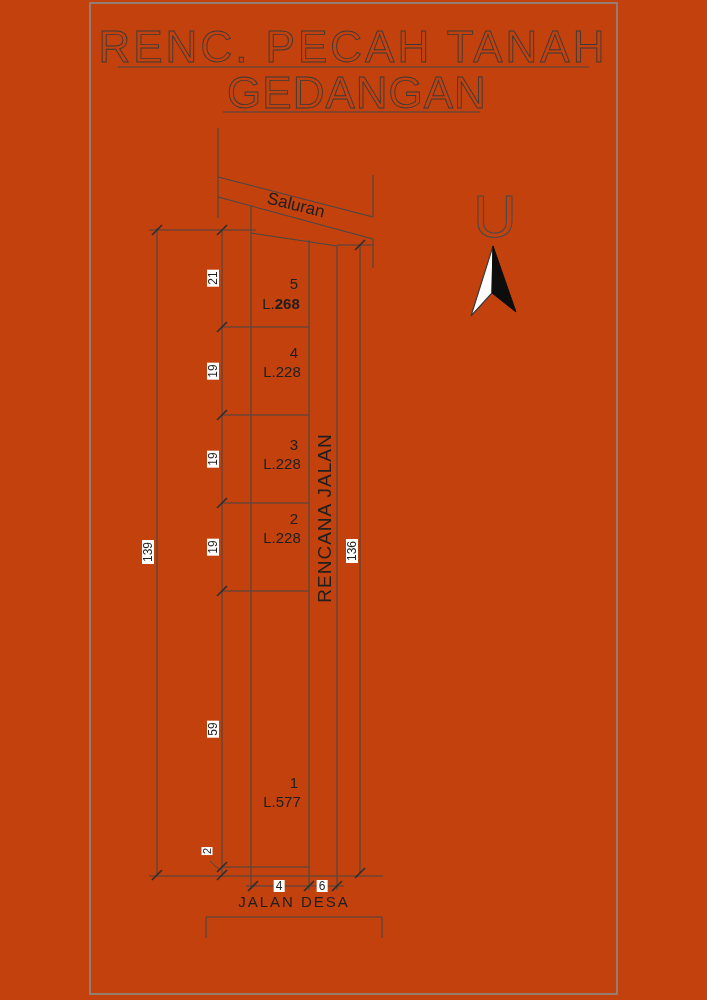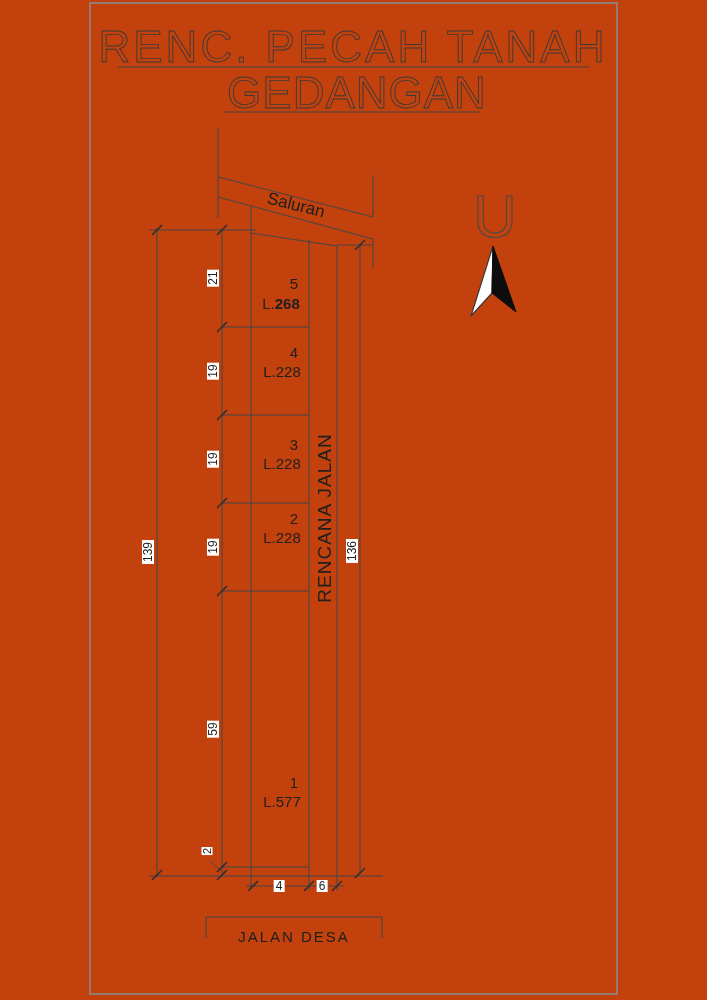--- a/index.html
+++ b/index.html
@@ -120,15 +120,15 @@
     <span>L.</span><span>228</span>
   </div>
 
   <div class="lbl parcel-no" style="left:294px;top:782px;">1</div>
   <div class="lbl parcel-area" style="left:282px;top:801px;">
     <span>L.</span><span>577</span>
   </div>
 
   <div class="lbl rj-label" style="left:324px;top:518px;">RENCANA JALAN</div>
 
-  <div class="lbl road-label" style="left:294px;top:901px;margin-top:35px;">JALAN DESA</div>
+  <div class="lbl road-label" style="left:294px;top:901px;">JALAN DESA</div>
 
 </div>
 
 </body></html>

